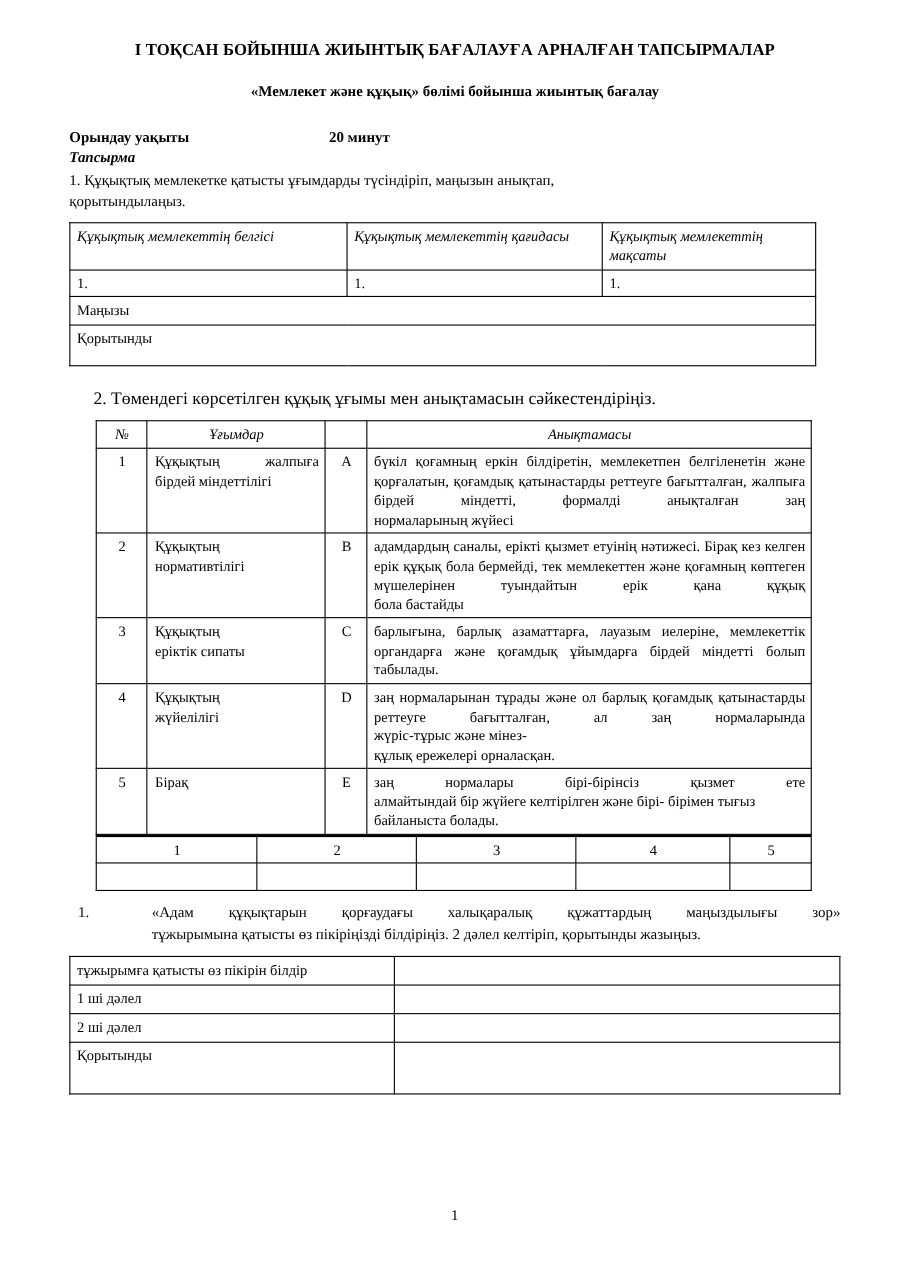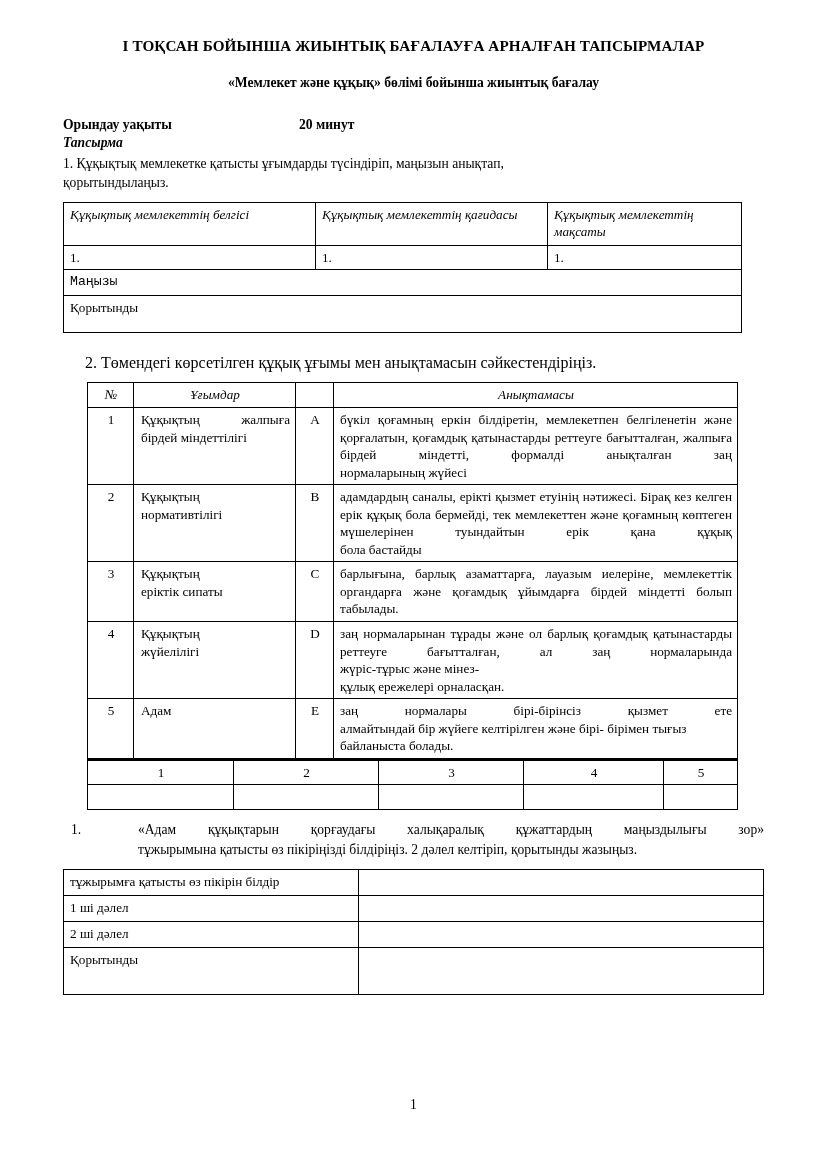--- a/index.html
+++ b/index.html
@@ -116,21 +116,21 @@
   #table-legal-state {
     width: 679px;
     margin: 0 0 0 0;
   }
   #table-legal-state td {
     font-style: italic;
   }
   #table-legal-state td.plain { font-style: normal; }
   #table-legal-state .r-head td { height: 36px; }
   #table-legal-state .r-one td { height: 17px; }
-  #table-legal-state .r-man td { height: 19px; font-family: Liberation Mono, monospace; }
+  #table-legal-state .r-man td { height: 19px; }
   #table-legal-state .r-qor td { height: 30px; }
 
   
   #table-matching {
     width: 651px;
     margin: 0 0 0 24px;
   }
   #table-matching td.c-no { text-align: center; }
   #table-matching td.c-letter { text-align: center; }
   #table-matching td.c-def {
@@ -285,21 +285,21 @@
           <td class="c-letter">D</td>
           <td class="c-def">
             <span class="jt">заң нормаларынан тұрады және ол барлық қоғамдық қатынастарды реттеуге бағытталған, ал заң нормаларында</span>
             <span class="lt" style="white-space:pre-line">жүріс-тұрыс және мінез-
 құлық ережелері орналасқан.</span>
           </td>
         </tr>
         <tr>
           <td class="c-no">5</td>
           <td class="c-term">
-            <span class="lt">Адам</span>
+            <span class="lt">Бірақ</span>
           </td>
           <td class="c-letter">E</td>
           <td class="c-def">
             <span class="jt">заң нормалары бірі-бірінсіз қызмет ете</span>
             <span class="lt">алмайтындай бір жүйеге келтірілген және бірі- бірімен тығыз байланыста болады.</span>
           </td>
         </tr>
       </tbody>
     </table>
 

